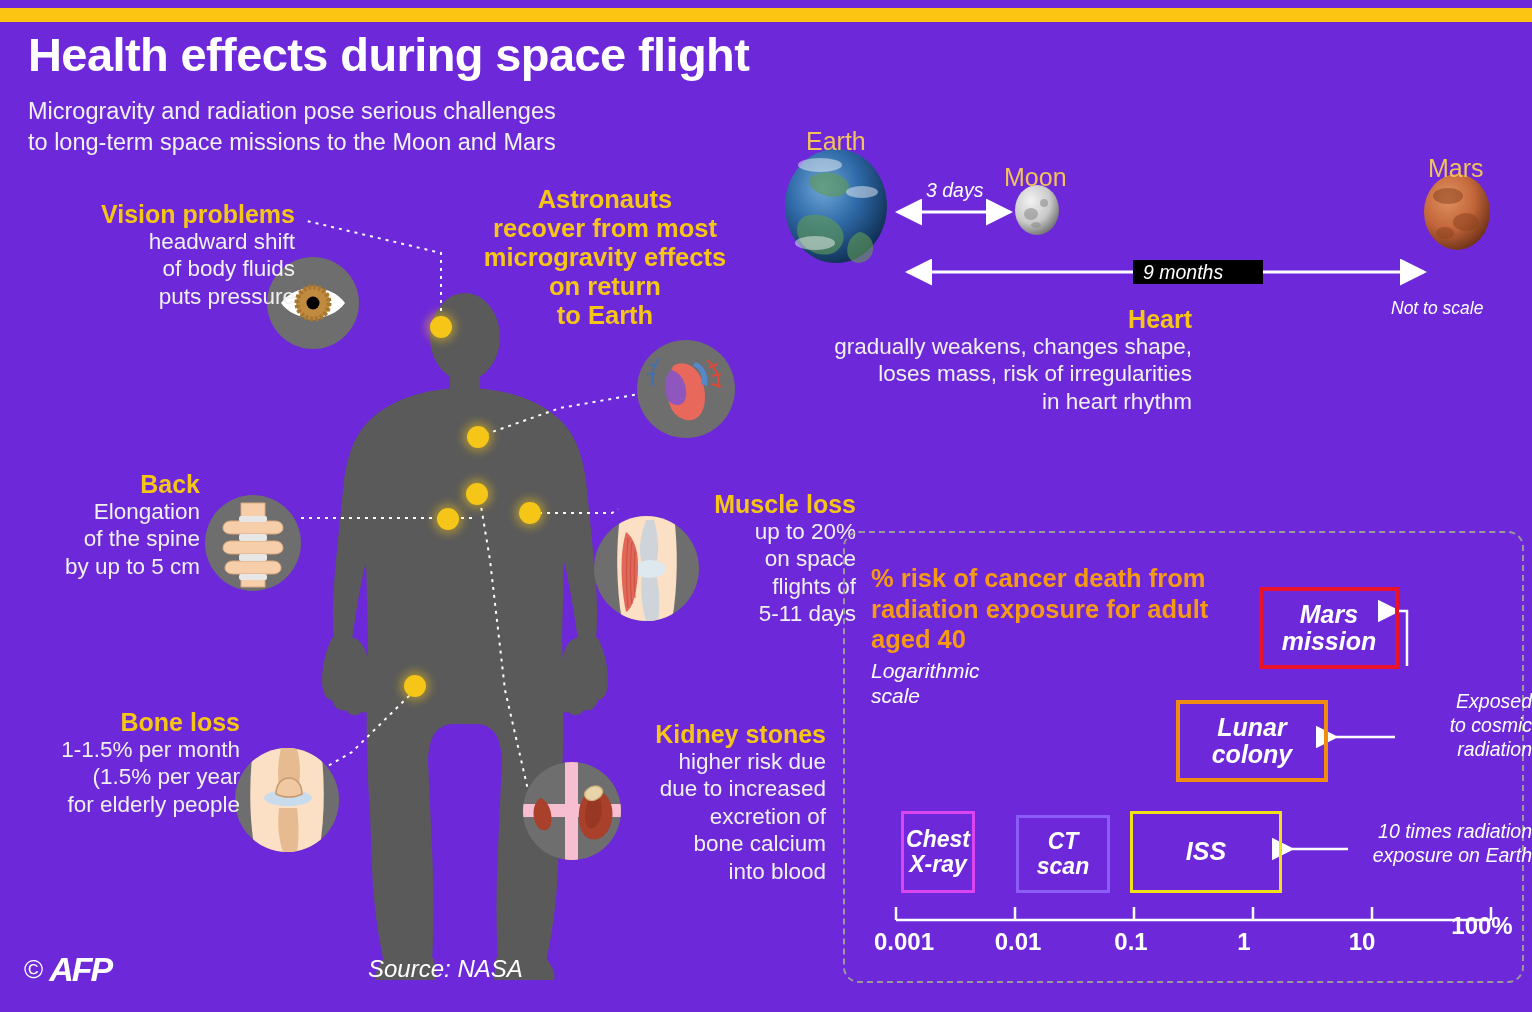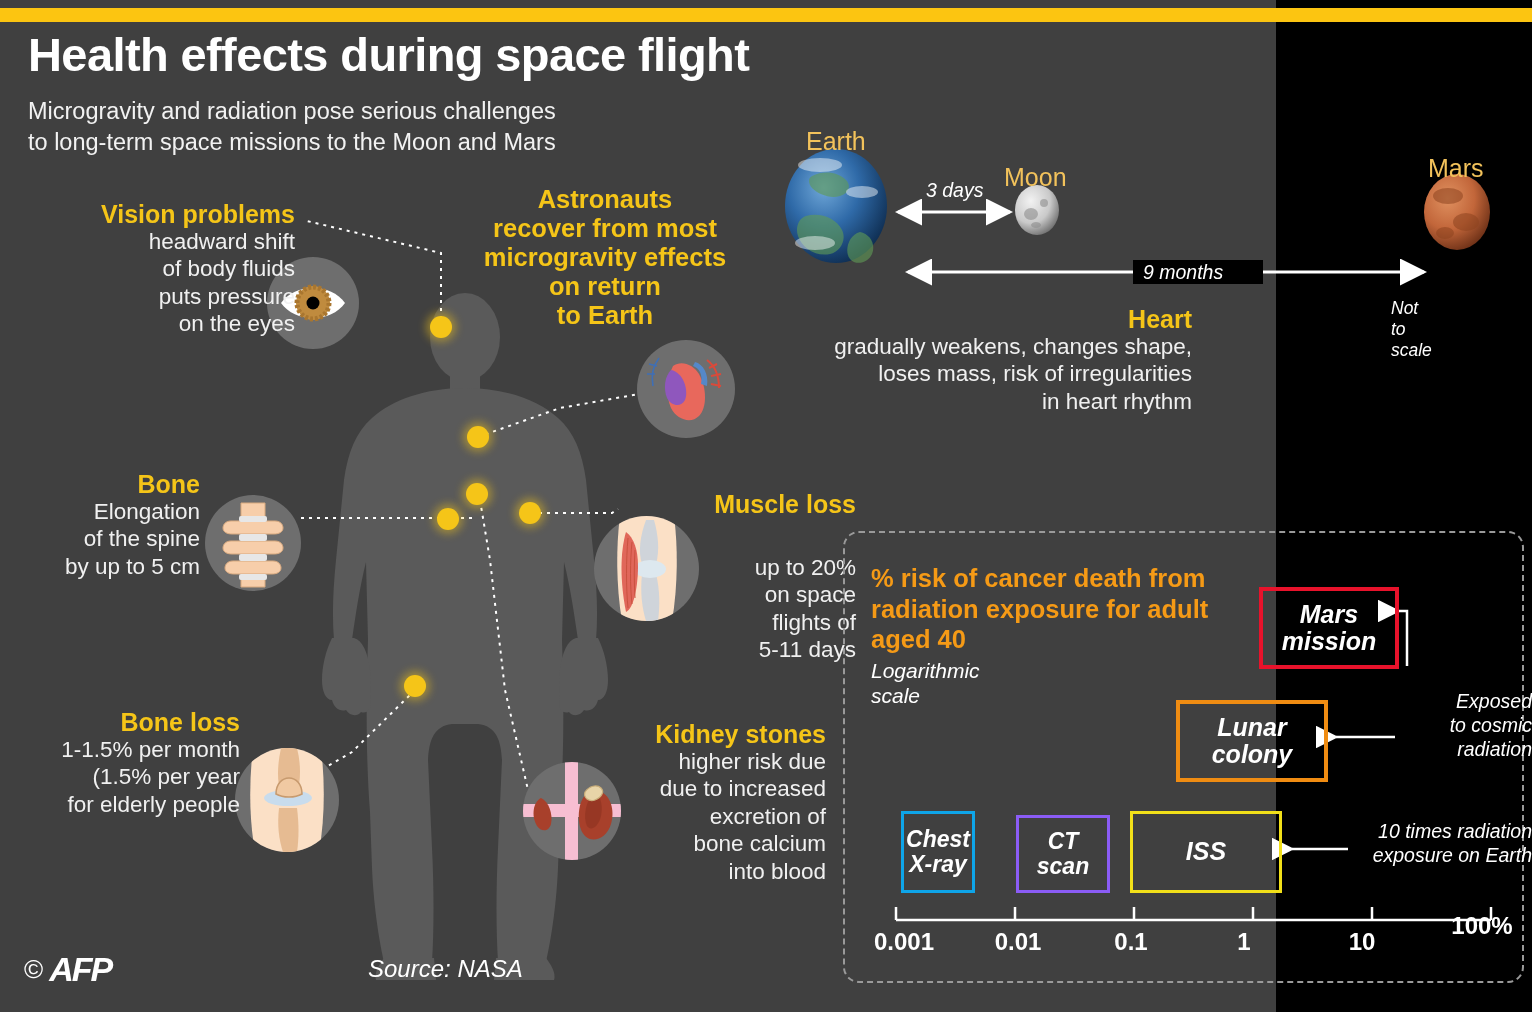--- a/index.html
+++ b/index.html
@@ -2,21 +2,21 @@
 <html><head>
 <meta charset="utf-8">
 <style>
   * { box-sizing: border-box; margin: 0; padding: 0; }
   html, body {
     width: 1532px; height: 1012px;
     background: #000;
     font-family: "Liberation Sans", sans-serif;
     overflow: hidden;
   }
-  #root { position: relative; width: 1276px; height: 1012px; background:#404040; }
+  #root { position: relative; width: 1532px; height: 1012px; background:#6d28d9; }
 
   .topbar {
     position:absolute; left:0; top:8px; width:1532px; height:14px;
     background:#fcc511;
   }
 
   .title {
     position:absolute; left:28px; top:30px;
     font-size:47px; font-weight:bold; color:#ffffff;
     letter-spacing:-0.6px; line-height:1.05;
@@ -344,21 +344,20 @@
       <path d="M18,36 C10,40 8,54 14,64 C18,70 26,70 28,62 C30,52 26,40 18,36 Z" fill="#a8402b"></path>
     </svg>
   </div>
 
   <div class="callout ta-r" style="left:40px; top:200px; width:255px;">
     <div class="hd">Vision problems</div>
     <div class="bd">
       <div>headward shift</div>
       <div>of body fluids</div>
       <div>puts pressure</div>
-      <div>on the eyes</div>
     </div>
   </div>
 
   <div class="bigyellow" style="left:460px; top:185px; width:290px;">
     <div>Astronauts</div>
     <div>recover from most</div>
     <div>microgravity effects</div>
     <div>on return</div>
     <div>to Earth</div>
   </div>
@@ -366,31 +365,31 @@
   <div class="callout ta-l" style="left:722px; top:305px; width:470px;">
     <div class="hd">Heart</div>
     <div class="bd" style="padding-left:22px;">
       <div>gradually weakens, changes shape,</div>
       <div>loses mass, risk of irregularities</div>
       <div>in heart rhythm</div>
     </div>
   </div>
 
   <div class="callout ta-r" style="left:15px; top:470px; width:185px;">
-    <div class="hd">Bone</div>
+    <div class="hd">Back</div>
     <div class="bd">
       <div>Elongation</div>
       <div>of the spine</div>
       <div>by up to 5 cm</div>
     </div>
   </div>
 
   <div class="callout ta-l" style="left:676px; top:490px; width:180px;">
     <div class="hd">Muscle loss</div>
-    <div class="bd" style="padding-left:0;margin-top:36px;">
+    <div class="bd" style="padding-left:0;">
       <div>up to 20%</div>
       <div>on space</div>
       <div>flights of</div>
       <div>5-11 days</div>
     </div>
   </div>
 
   <div class="callout ta-r" style="left:0px; top:708px; width:240px;">
     <div class="hd">Bone loss</div>
     <div class="bd">
@@ -421,21 +420,21 @@
   <div class="panel">
     <div class="panel-title">
       <span>% risk of cancer death from radiation exposure for adult aged 40</span>
     </div>
     <div class="panel-sub">
       <div>Logarithmic</div>
         <div>scale</div>
     </div>
   </div>
 
-  <div class="catbox" style="left:901px; top:811px; width:74px; height:82px; border:3px solid #0ea5e9; font-size:23px;">
+  <div class="catbox" style="left:901px; top:811px; width:74px; height:82px; border:3px solid #d946ef; font-size:23px;">
     <div>
       <div>Chest</div>
       <div>X-ray</div>
     </div>
   </div>
 
   <div class="catbox" style="left:1016px; top:815px; width:94px; height:78px; border:3px solid #8b5cf6; font-size:23px;">
     <div>
       <div>CT</div>
       <div>scan</div>

